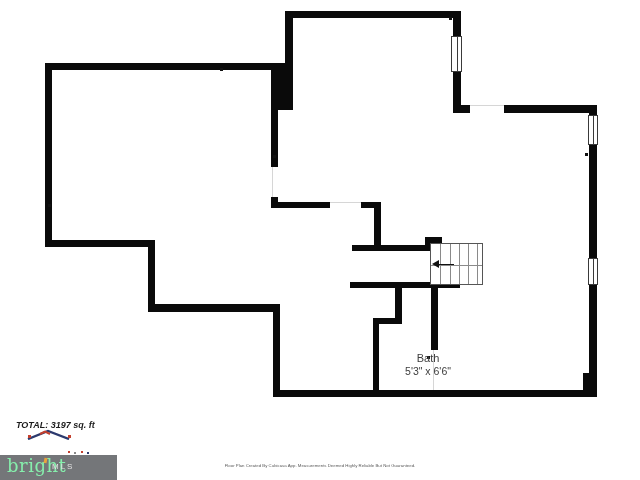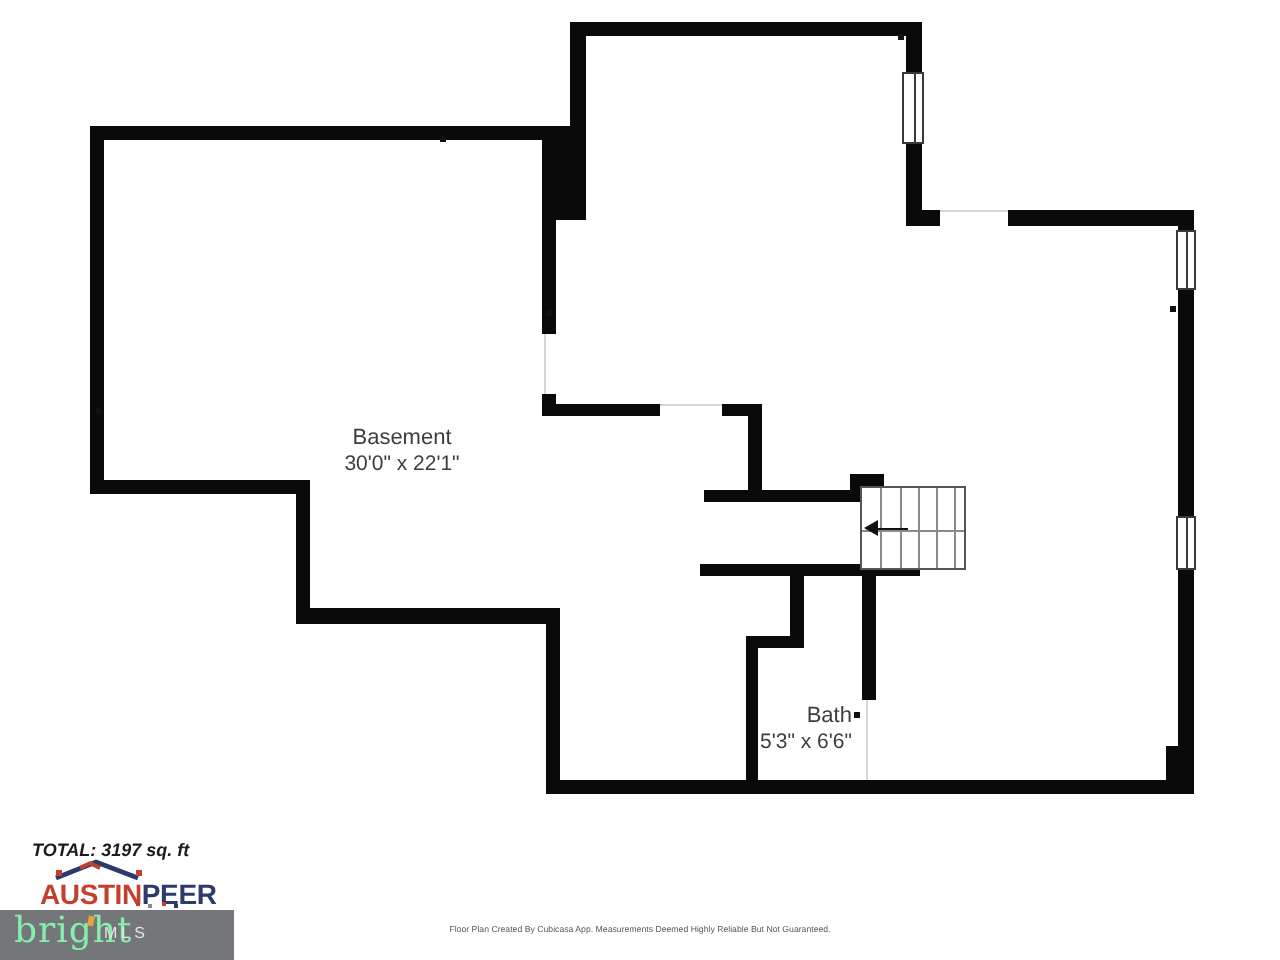--- a/index.html
+++ b/index.html
@@ -89,41 +89,34 @@
     <div class="tread" style="left:9px;"></div>
     <div class="tread" style="left:19px;"></div>
     <div class="tread" style="left:28px;"></div>
     <div class="tread" style="left:37px;"></div>
     <div class="tread" style="left:46px;"></div>
     <div class="stair-mid"></div>
     <div class="stair-arrow"></div>
     <div class="stair-tail"></div>
   </div>
 
-  <div class="room-label" style="left:201px;top:213px;">
-    <div class="room-name">Basement</div>
-    <div>30'0" x 22'1"</div>
-  </div>
-  <div class="room-label" style="left:403px;top:352px;text-align:right;">
+  <div class="room-label" style="left:428px;top:352px;">
     <div class="room-name">Bath</div>
     <div>5'3" x 6'6"</div>
   </div>
 
   <div class="footer-line footer-total" style="top:420px;">TOTAL: 3197 sq. ft</div>
   <div class="disclaimer">Floor Plan Created By Cubicasa App. Measurements Deemed Highly Reliable But Not Guaranteed.</div>
 
   <svg style="position:absolute;left:26px;top:429px;" width="52" height="11" viewBox="0 0 52 11">
     <polyline points="2,10 22,2 43,10" fill="none" stroke="#2c3a6e" stroke-width="2.4"></polyline>
     <polyline points="14,5 19,2.6 24,5" fill="none" stroke="#c4402e" stroke-width="2"></polyline>
     <rect x="2" y="6" width="3" height="3" fill="#c4402e"></rect>
     <rect x="42" y="6" width="3" height="3" fill="#c4402e"></rect>
   </svg>
-  <div class="brand">
-    <span class="primary">AUSTIN</span><span class="secondary">PEER</span>
-  </div>
   <div class="brand-dot" style="left:68px;top:451px;background:#c4402e;"></div>
   <div class="brand-dot" style="left:74px;top:452px;background:#8a8a8a;"></div>
   <div class="brand-dot" style="left:81px;top:451px;background:#c4402e;"></div>
   <div class="brand-dot" style="left:87px;top:452px;background:#2c3a6e;"></div>
 
   <div class="mls-box">
     <span class="mls-name">bright</span>
     <span class="mls-tm"></span>
     <span class="mls-suffix">MLS</span>
   </div>

